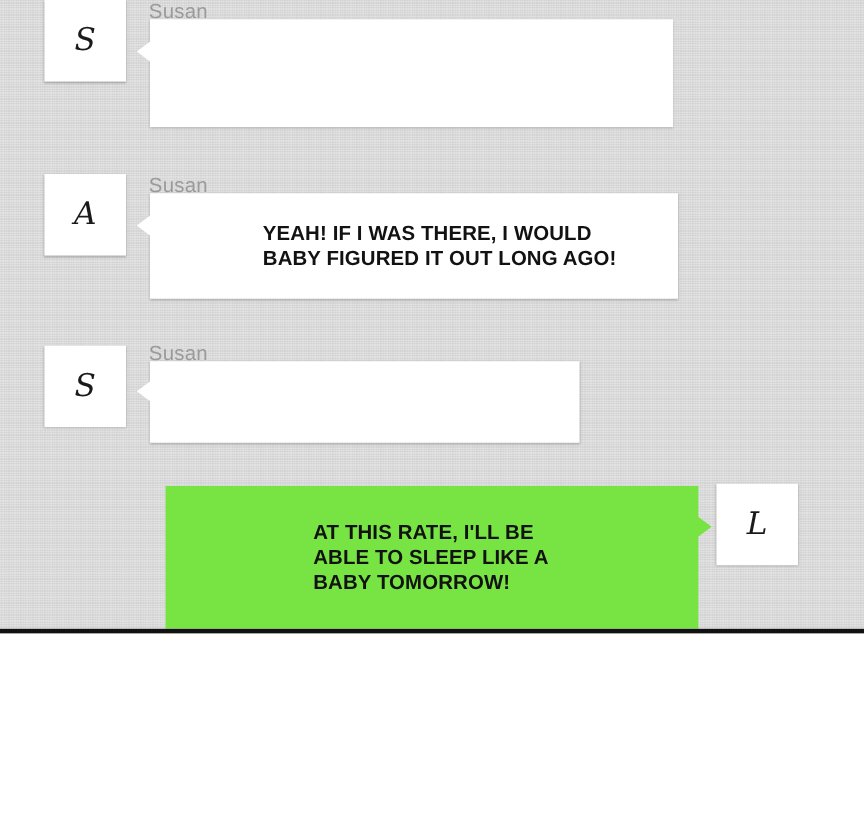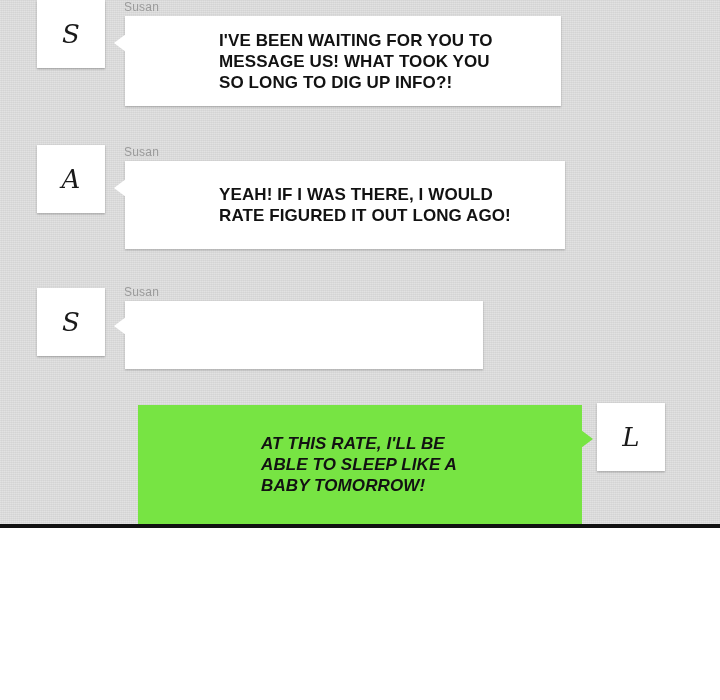--- a/index.html
+++ b/index.html
@@ -61,21 +61,21 @@
     align-items: center;
     justify-content: center;
     font-family: "DejaVu Serif", serif;
     font-size: 26px;
     font-style: italic;
     color: #1a1a1a;
   }
   .sender-name {
     position: absolute;
     font-family: "Liberation Sans", sans-serif;
-    font-size: 12px;
+    font-size: 17px;
     color: #9a9a9a;
     letter-spacing: 0.2px;
   }
   .bubble {
     position: absolute;
     background: #ffffff;
     box-shadow: 0 1px 2px rgba(0,0,0,0.25);
     box-sizing: border-box;
     display: flex;
     align-items: center;
@@ -121,52 +121,49 @@
 
   <div class="chat-panel">
 
     <div class="msg">
       <div class="avatar" style="left:37px; top:0px;">
         <span>S</span>
       </div>
       <div class="sender-name" style="left:124px; top:0px;">Susan</div>
       <div class="bubble" style="left:125px; top:16px; width:436px; height:90px; padding:0 20px;">
         <div class="tail-left" style="top:18px;"></div>
-        <div class="bubble-text" style="padding-left:74px;">I'VE BEEN WAITING FOR YOU TO
-MESSAGE US! WHAT TOOK YOU
-SO LONG TO DIG UP INFO?!</div>
       </div>
     </div>
 
     <div class="msg">
       <div class="avatar" style="left:37px; top:145px;">
         <span>A</span>
       </div>
       <div class="sender-name" style="left:124px; top:145px;">Susan</div>
       <div class="bubble" style="left:125px; top:161px; width:440px; height:88px; padding:0 20px;">
         <div class="tail-left" style="top:18px;"></div>
         <div class="bubble-text" style="padding-left:74px;">YEAH! IF I WAS THERE, I WOULD
-RATE FIGURED IT OUT LONG AGO!</div>
+BABY FIGURED IT OUT LONG AGO!</div>
       </div>
     </div>
 
     <div class="msg">
       <div class="avatar" style="left:37px; top:288px;">
         <span>S</span>
       </div>
       <div class="sender-name" style="left:124px; top:285px;">Susan</div>
       <div class="bubble" style="left:125px; top:301px; width:358px; height:68px; padding:0 20px;">
         <div class="tail-left" style="top:16px;"></div>
       </div>
     </div>
 
     <div class="msg">
       <div class="bubble green" style="left:138px; top:405px; width:444px; height:119px; padding:0 20px;">
         <div class="tail-right" style="top:25px;"></div>
-        <div class="bubble-text" style="padding-left:103px;font-style:italic;">AT THIS RATE, I'LL BE
+        <div class="bubble-text" style="padding-left:103px;">AT THIS RATE, I'LL BE
 ABLE TO SLEEP LIKE A
 BABY TOMORROW!</div>
       </div>
       <div class="avatar" style="left:597px; top:403px;">
         <span>L</span>
       </div>
     </div>
 
   </div>
 

